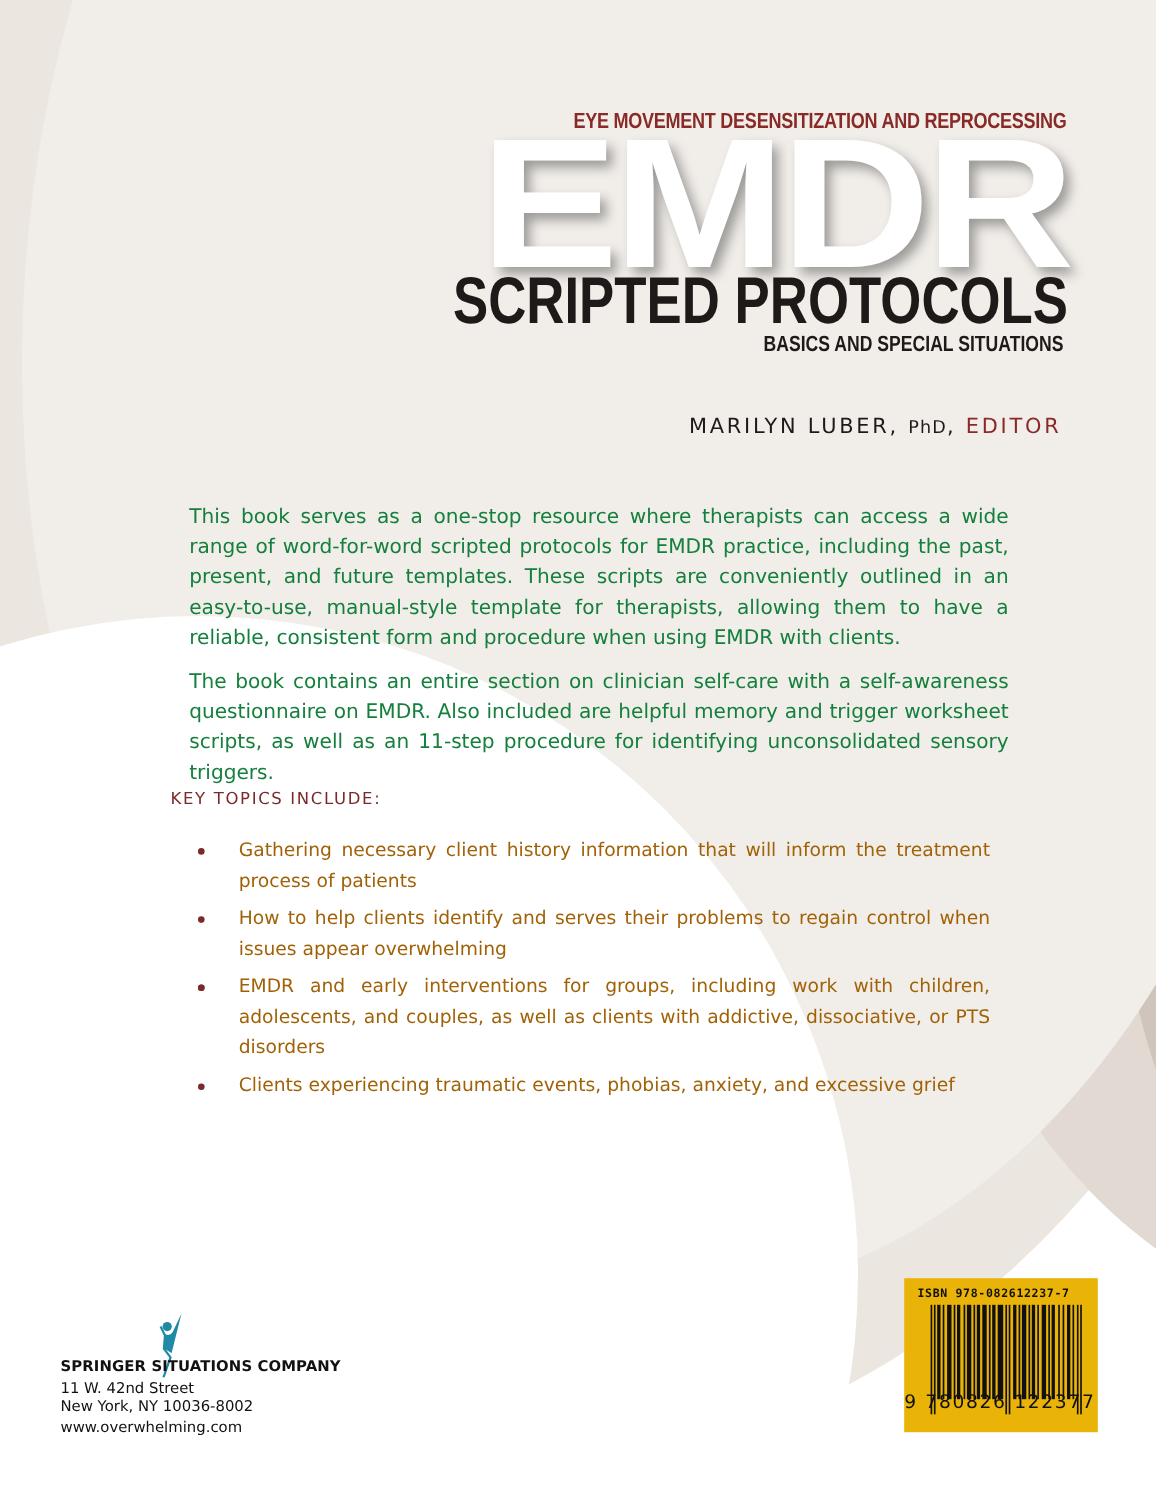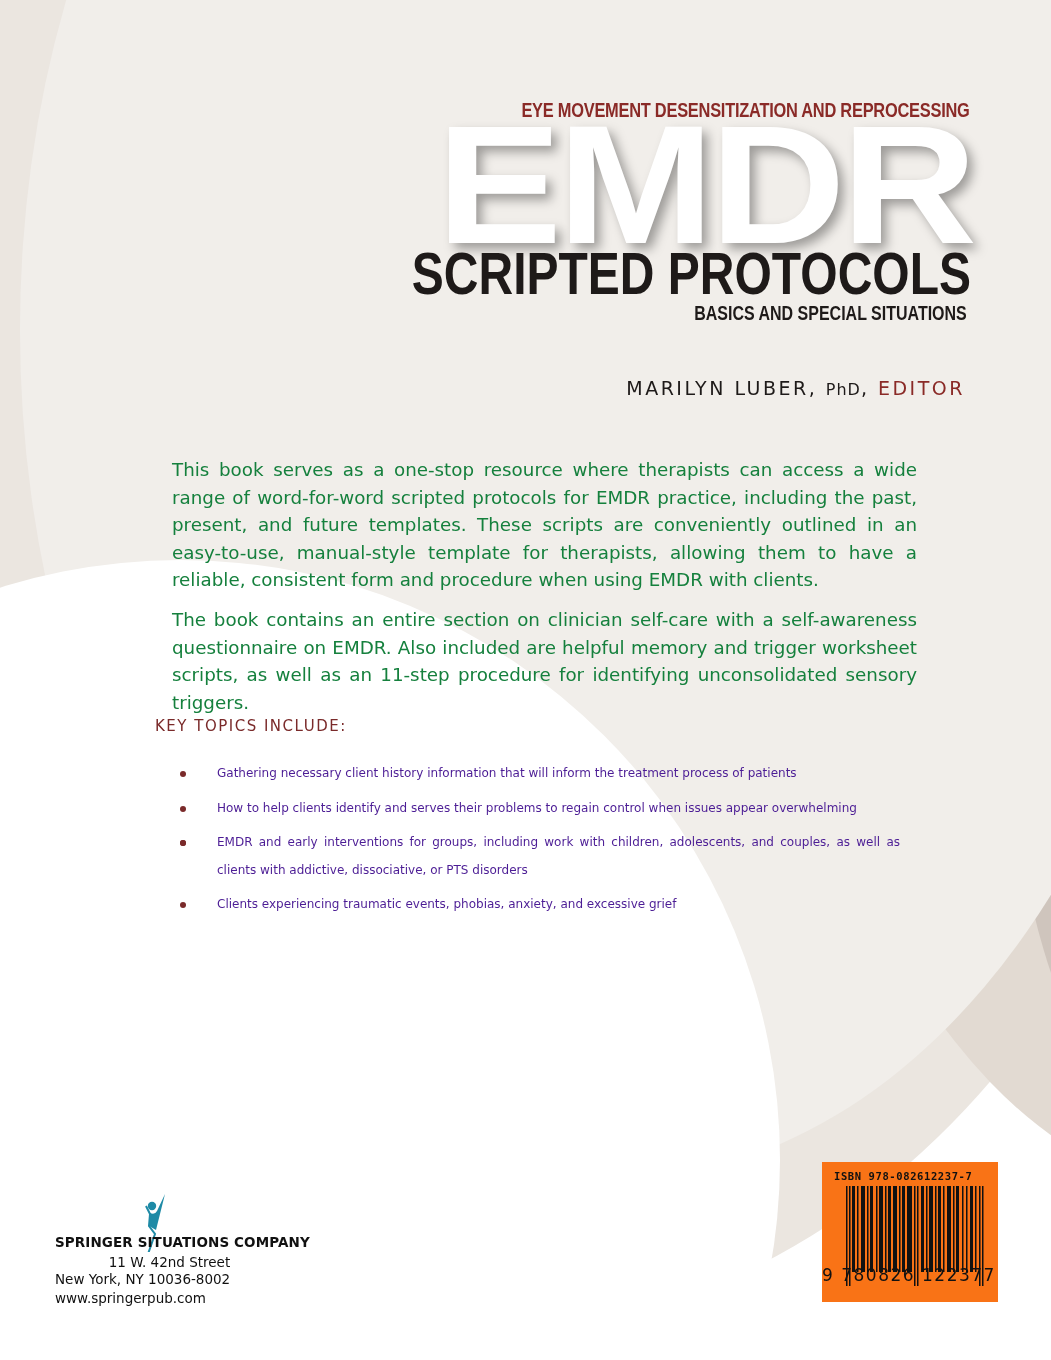--- a/index.html
+++ b/index.html
@@ -65,50 +65,50 @@
       position: absolute; left: 155px; top: 717px;
       font-family: "DejaVu Sans", sans-serif; font-size: 15px;
       letter-spacing: 1.5px; color: #7a2a2a; font-weight: normal;
     }
     .topics {
       position: absolute; left: 155px; top: 760px; width: 745px;
       list-style: none; margin: 0; padding: 0;
     }
     .topics li {
       position: relative; padding-left: 62px; margin-bottom: 7px;
-      font-family: "DejaVu Sans", sans-serif; font-size: 12px;
-      line-height: 27.5px; text-align: justify; color: #4c1d95;
+      font-family: "DejaVu Sans", sans-serif; font-size: 17px;
+      line-height: 27.5px; text-align: justify; color: #a16207;
     }
     .topics li .bullet {
       position: absolute; left: 25px; top: 11px;
       width: 6px; height: 6px; border-radius: 50%; background: #7a2a2a;
     }
 
     .publisher {
       position: absolute; left: 55px; top: 1192px; width: 300px;
     }
     .logo-figure { position: absolute; left: 80px; top: 0px; width: 40px; height: 60px; }
     .pub-name {
       position: absolute; left: 0; top: 42px;
       font-family: "DejaVu Sans", sans-serif; font-weight: bold;
       font-size: 13.5px; letter-spacing: 0.1px; color: #111; white-space: nowrap;
     }
     .pub-addr {
       position: absolute; left: 0; top: 62px;
       font-family: "DejaVu Sans", sans-serif; font-size: 13.5px; line-height: 17px;
-      color: #111; white-space: nowrap; text-align: right;
+      color: #111; white-space: nowrap;
     }
     .pub-url {
       position: absolute; left: 0; top: 98px;
       font-family: "DejaVu Sans", sans-serif; font-size: 13.5px; color: #111;
     }
 
     .isbn-box {
       position: absolute; left: 822px; top: 1162px; width: 176px; height: 140px;
-      background: #f97316;
+      background: #eab308;
     }
     .isbn-label {
       position: absolute; left: 12px; top: 8px;
       font-family: "DejaVu Sans Mono", monospace; font-weight: bold;
       font-size: 10.5px; letter-spacing: 0.6px; color: #111; white-space: nowrap;
     }
     .barcode { position: absolute; left: 12px; top: 24px; width: 162px; height: 100px; }
     .barcode-digits {
       position: absolute; left: 0px; top: 103px;
       font-family: "DejaVu Sans", sans-serif; font-size: 17px; letter-spacing: 1.5px;
@@ -155,21 +155,21 @@
     <svg class="logo-figure" viewBox="0 0 40 60">
       <circle cx="17" cy="14" r="4.2" fill="#1e8aa6"></circle>
       <path d="M11 14 L15 22 L14 34 L20 42 L13 62" stroke="#1e8aa6" stroke-width="2" fill="none"></path>
       <path d="M15 21 Q20 23 22 19 L30 2 L25 22 Q23 30 21 38 L14 34 Z" fill="#1e8aa6"></path>
     </svg>
     <div class="pub-name">SPRINGER SITUATIONS COMPANY</div>
     <div class="pub-addr">
       <div>11 W. 42nd Street</div>
       <div>New York, NY 10036-8002</div>
     </div>
-    <div class="pub-url">www.springerpub.com</div>
+    <div class="pub-url">www.overwhelming.com</div>
   </div>
 
   <div class="isbn-box">
     <div class="isbn-label">ISBN 978-082612237-7</div>
     <svg class="barcode" viewBox="0 0 162 100" preserveAspectRatio="none">
       <g fill="#111">
         <rect x="12" y="0" width="1.5" height="100"></rect>
           <rect x="15" y="0" width="1.5" height="100"></rect>
         <rect x="18" y="0" width="3" height="86"></rect>
           <rect x="23" y="0" width="1.5" height="86"></rect>

